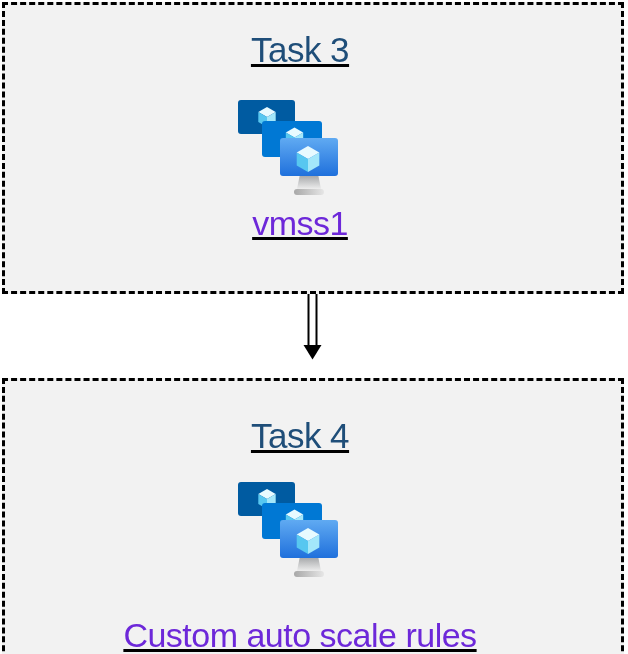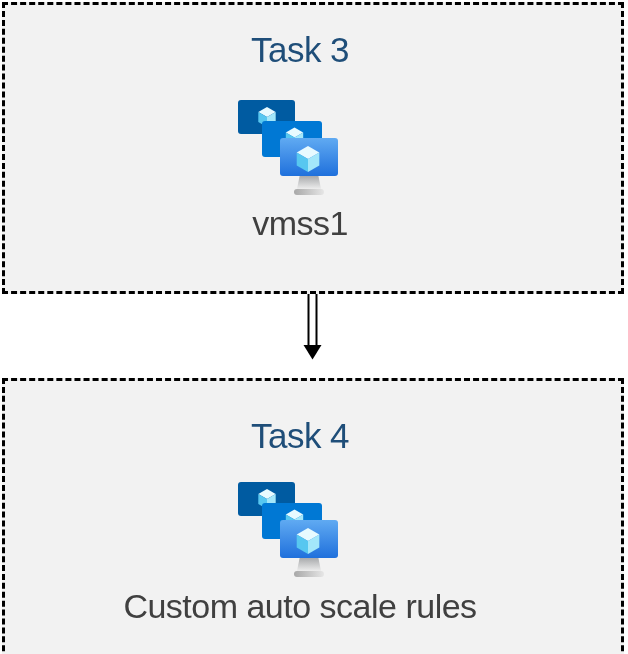--- a/index.html
+++ b/index.html
@@ -10,20 +10,21 @@
     position: relative;
     overflow: hidden;
   }
   .node {
     position: absolute;
     left: 2px;
     width: 622px;
     background: #f2f2f2;
     border: 3px dashed #000000;
     box-sizing: border-box;
+    text-decoration: underline;
   }
   #task3-box { top: 2px;   height: 292px; }
   #task4-box { top: 378px; height: 291px; }
   .content {
     position: relative;
     left: -13px;            
     height: 100%;
     display: flex;
     flex-direction: column;
     align-items: center;
@@ -37,24 +38,24 @@
   #task3-box .node-title { margin-top: 24px; }
   #task4-box .node-title { margin-top: 34px; }
   .node-icon { position: relative; left: -11px; display: block; }
   #task3-box .node-icon { margin-top: 29px; }
   #task4-box .node-icon { margin-top: 25px; }
   .node-lines {
     text-align: center;
     font-size: 34px;
     line-height: 39px;
     letter-spacing: -0.5px;
-    color: #404040;
+    color: #6d28d9;
   }
   #task3-box .node-lines { margin-top: 9px; }
-  #task4-box .node-lines { margin-top: 10px; }
+  #task4-box .node-lines { margin-top: 39px; }
   .connector {
     position: absolute;
     left: 302px;
     top: 294px;
     width: 22px;
     height: 66px;
   }
   .defs-holder { position: absolute; width: 0; height: 0; }
 </style>
 </head>

